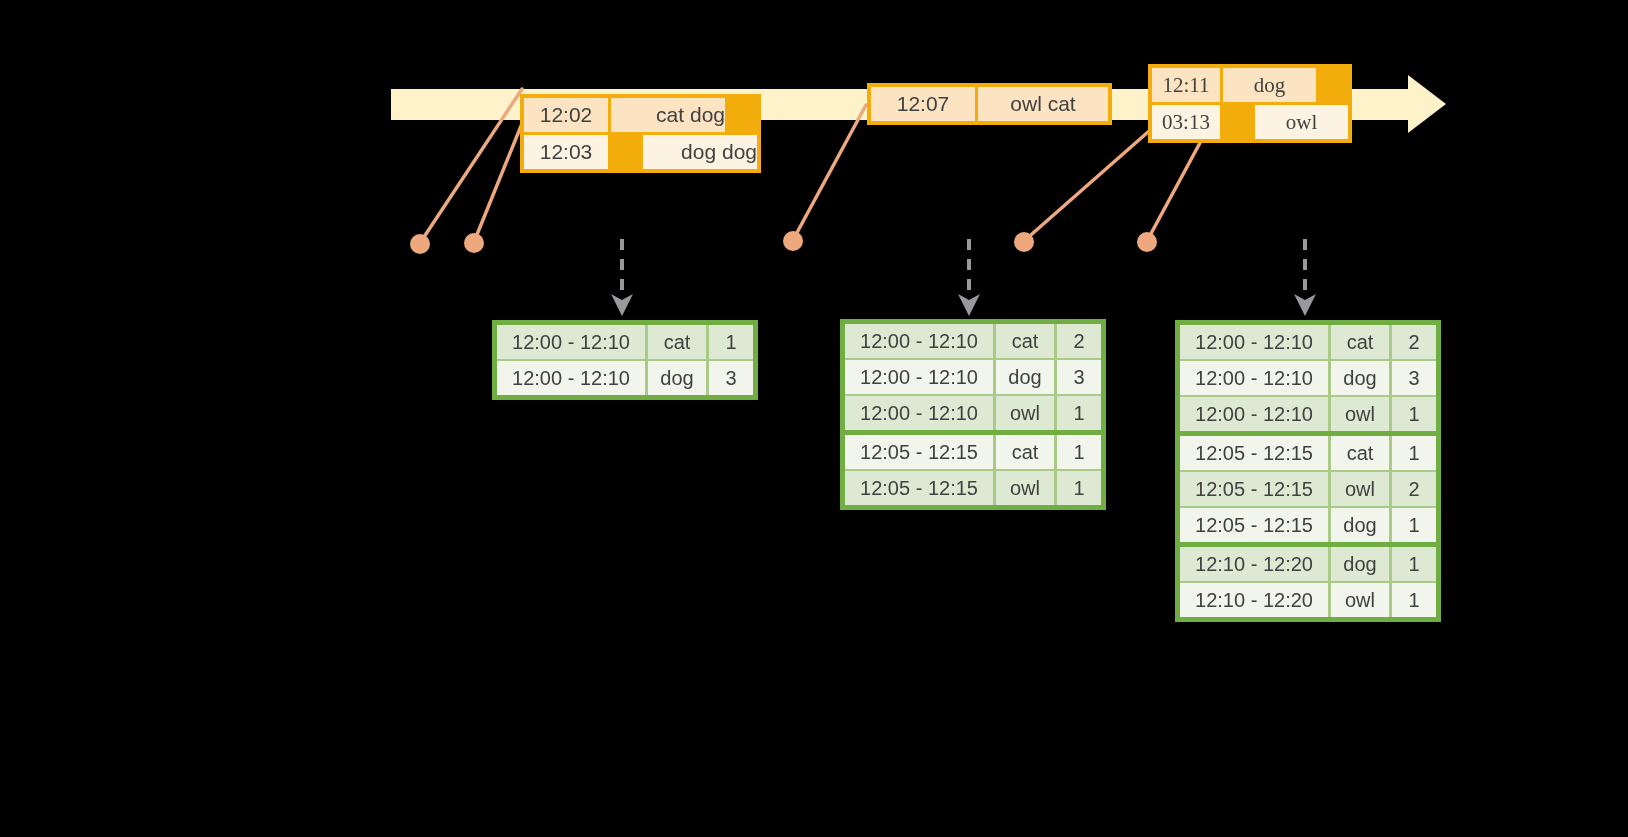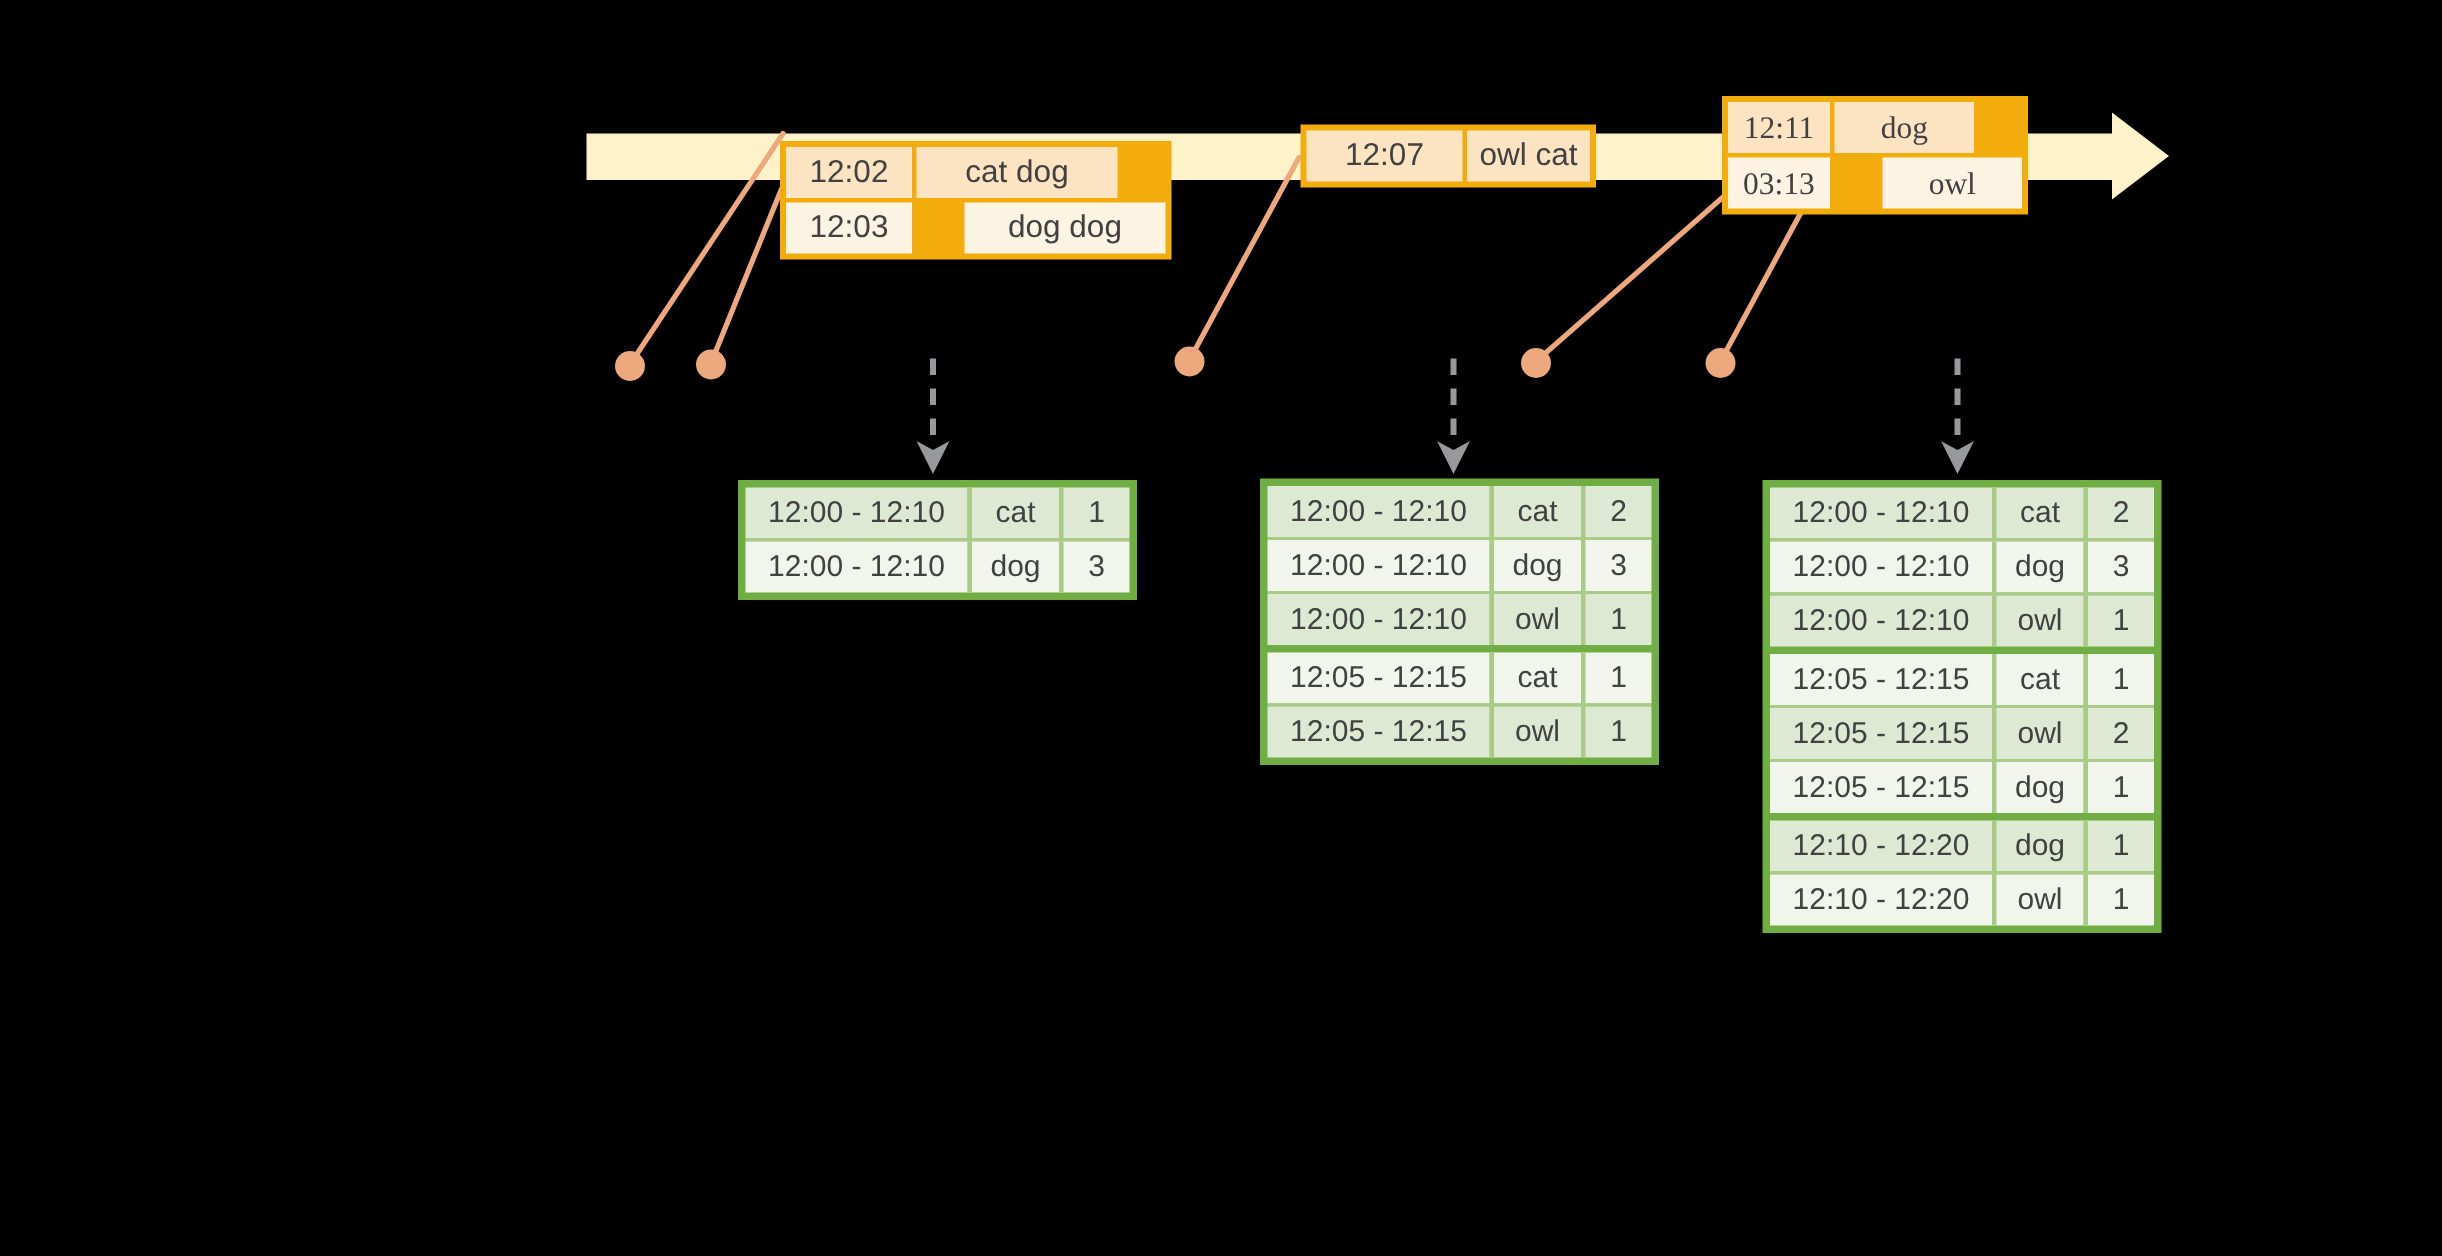--- a/index.html
+++ b/index.html
@@ -19,22 +19,22 @@
   .erow { display:flex; }
   .erow.sep { margin-top:3px;gap:32px; }
   .ecell {
     height:34px; line-height:34px; text-align:center;
     font-size:21px; color:var(--text);
     white-space:nowrap; overflow:hidden;
   }
   .ecell + .ecell { margin-left:3px; }
   .erow.dark  .ecell { background:var(--event_row_dark); }
   .erow.light .ecell { background:var(--event_row_light); }
-  .ebox-0 .etime { width:84px; } .ebox-0 .ewords { width:134px; }
-  .ebox-1 .etime { width:104px; } .ebox-1 .ewords { width:82px; }
+  .ebox-0 .etime { width:84px; } .ebox-0 .ewords { width:114px;text-align:right; }
+  .ebox-1 .etime { width:104px; } .ebox-1 .ewords { width:130px; }
   .ebox-2 .etime { width:68px; } .ebox-2 .ewords { width:93px;  }
 
   
   .gtable {
     position:absolute; z-index:2;
     background:var(--result_border);
     padding:5px; display:flex; flex-direction:column;
   }
   .grow { display:flex;justify-content:space-between; }
   .grow.sep   { border-top:2px solid var(--result_sep_thin); }

